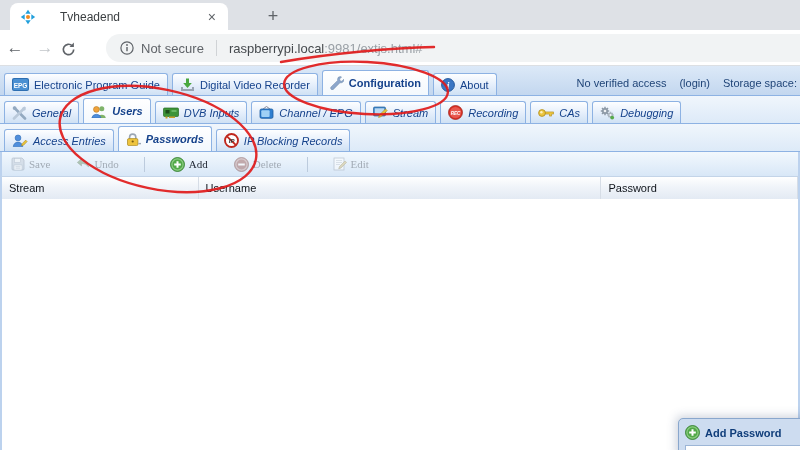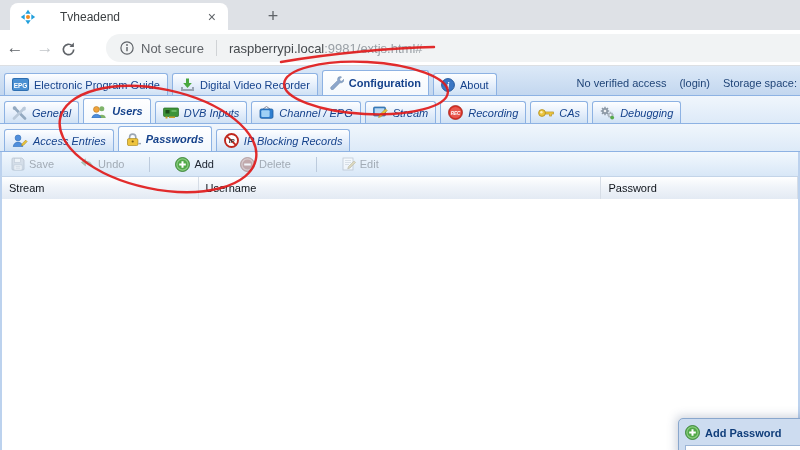--- a/index.html
+++ b/index.html
@@ -33,21 +33,21 @@
   .strip-sub{height:28px;background:linear-gradient(#f0f6fc,#ddeaf8);font-style:italic;}
   .xtab{display:flex;align-items:center;gap:5px;height:22px;padding:0 7px;margin-right:4px;
         background:linear-gradient(#fdfeff,#e4eefb 55%,#cfe1f4);
         border:1px solid #8db2e3;border-bottom:none;border-radius:3px 3px 0 0;
         color:#15428b;white-space:nowrap;box-sizing:border-box;}
   .xtab.active{background:linear-gradient(#ffffff,#f3f8fd);font-weight:bold;height:25px;}
   .hdr-right{margin-left:auto;display:flex;gap:13px;align-items:center;color:#1f4477;
              padding:0 3px 6px 0;white-space:nowrap;}
   .xtoolbar{height:25px;background:linear-gradient(#f2f8fd,#d8e7f7);border-bottom:1px solid #c3d4e8;
             display:flex;align-items:center;gap:18px;padding:0 5px;box-sizing:border-box;
-            border-left:2px solid #bcd2ee;border-right:2px solid #bcd2ee;}
+            border-left:2px solid #bcd2ee;border-right:2px solid #bcd2ee;font-family:Liberation Serif, serif;}
   .tbtn{display:flex;align-items:center;gap:4px;color:#1d2430;padding:2px 4px;}
   .tbtn.disabled{color:#a2abb5;}
   .tbtn.disabled .icn{opacity:.5;filter:saturate(.45);}
   .tsep{width:1px;height:15px;background:#bccbdd;margin:0 3px;}
   .grid{position:absolute;top:111px;left:0;right:0;bottom:0;background:#fff;
         border-left:2px solid #bcd2ee;border-right:2px solid #bcd2ee;box-sizing:border-box;}
   .ghead{display:flex;height:22px;background:linear-gradient(#ffffff,#f0f4f9 45%,#e3eaf3);
          border-bottom:1px solid #cdd7e3;}
   .gcol{border-right:1px solid #d6dde6;padding:5px 0 0 7px;color:#10151c;box-sizing:border-box;
         white-space:nowrap;overflow:hidden;}

